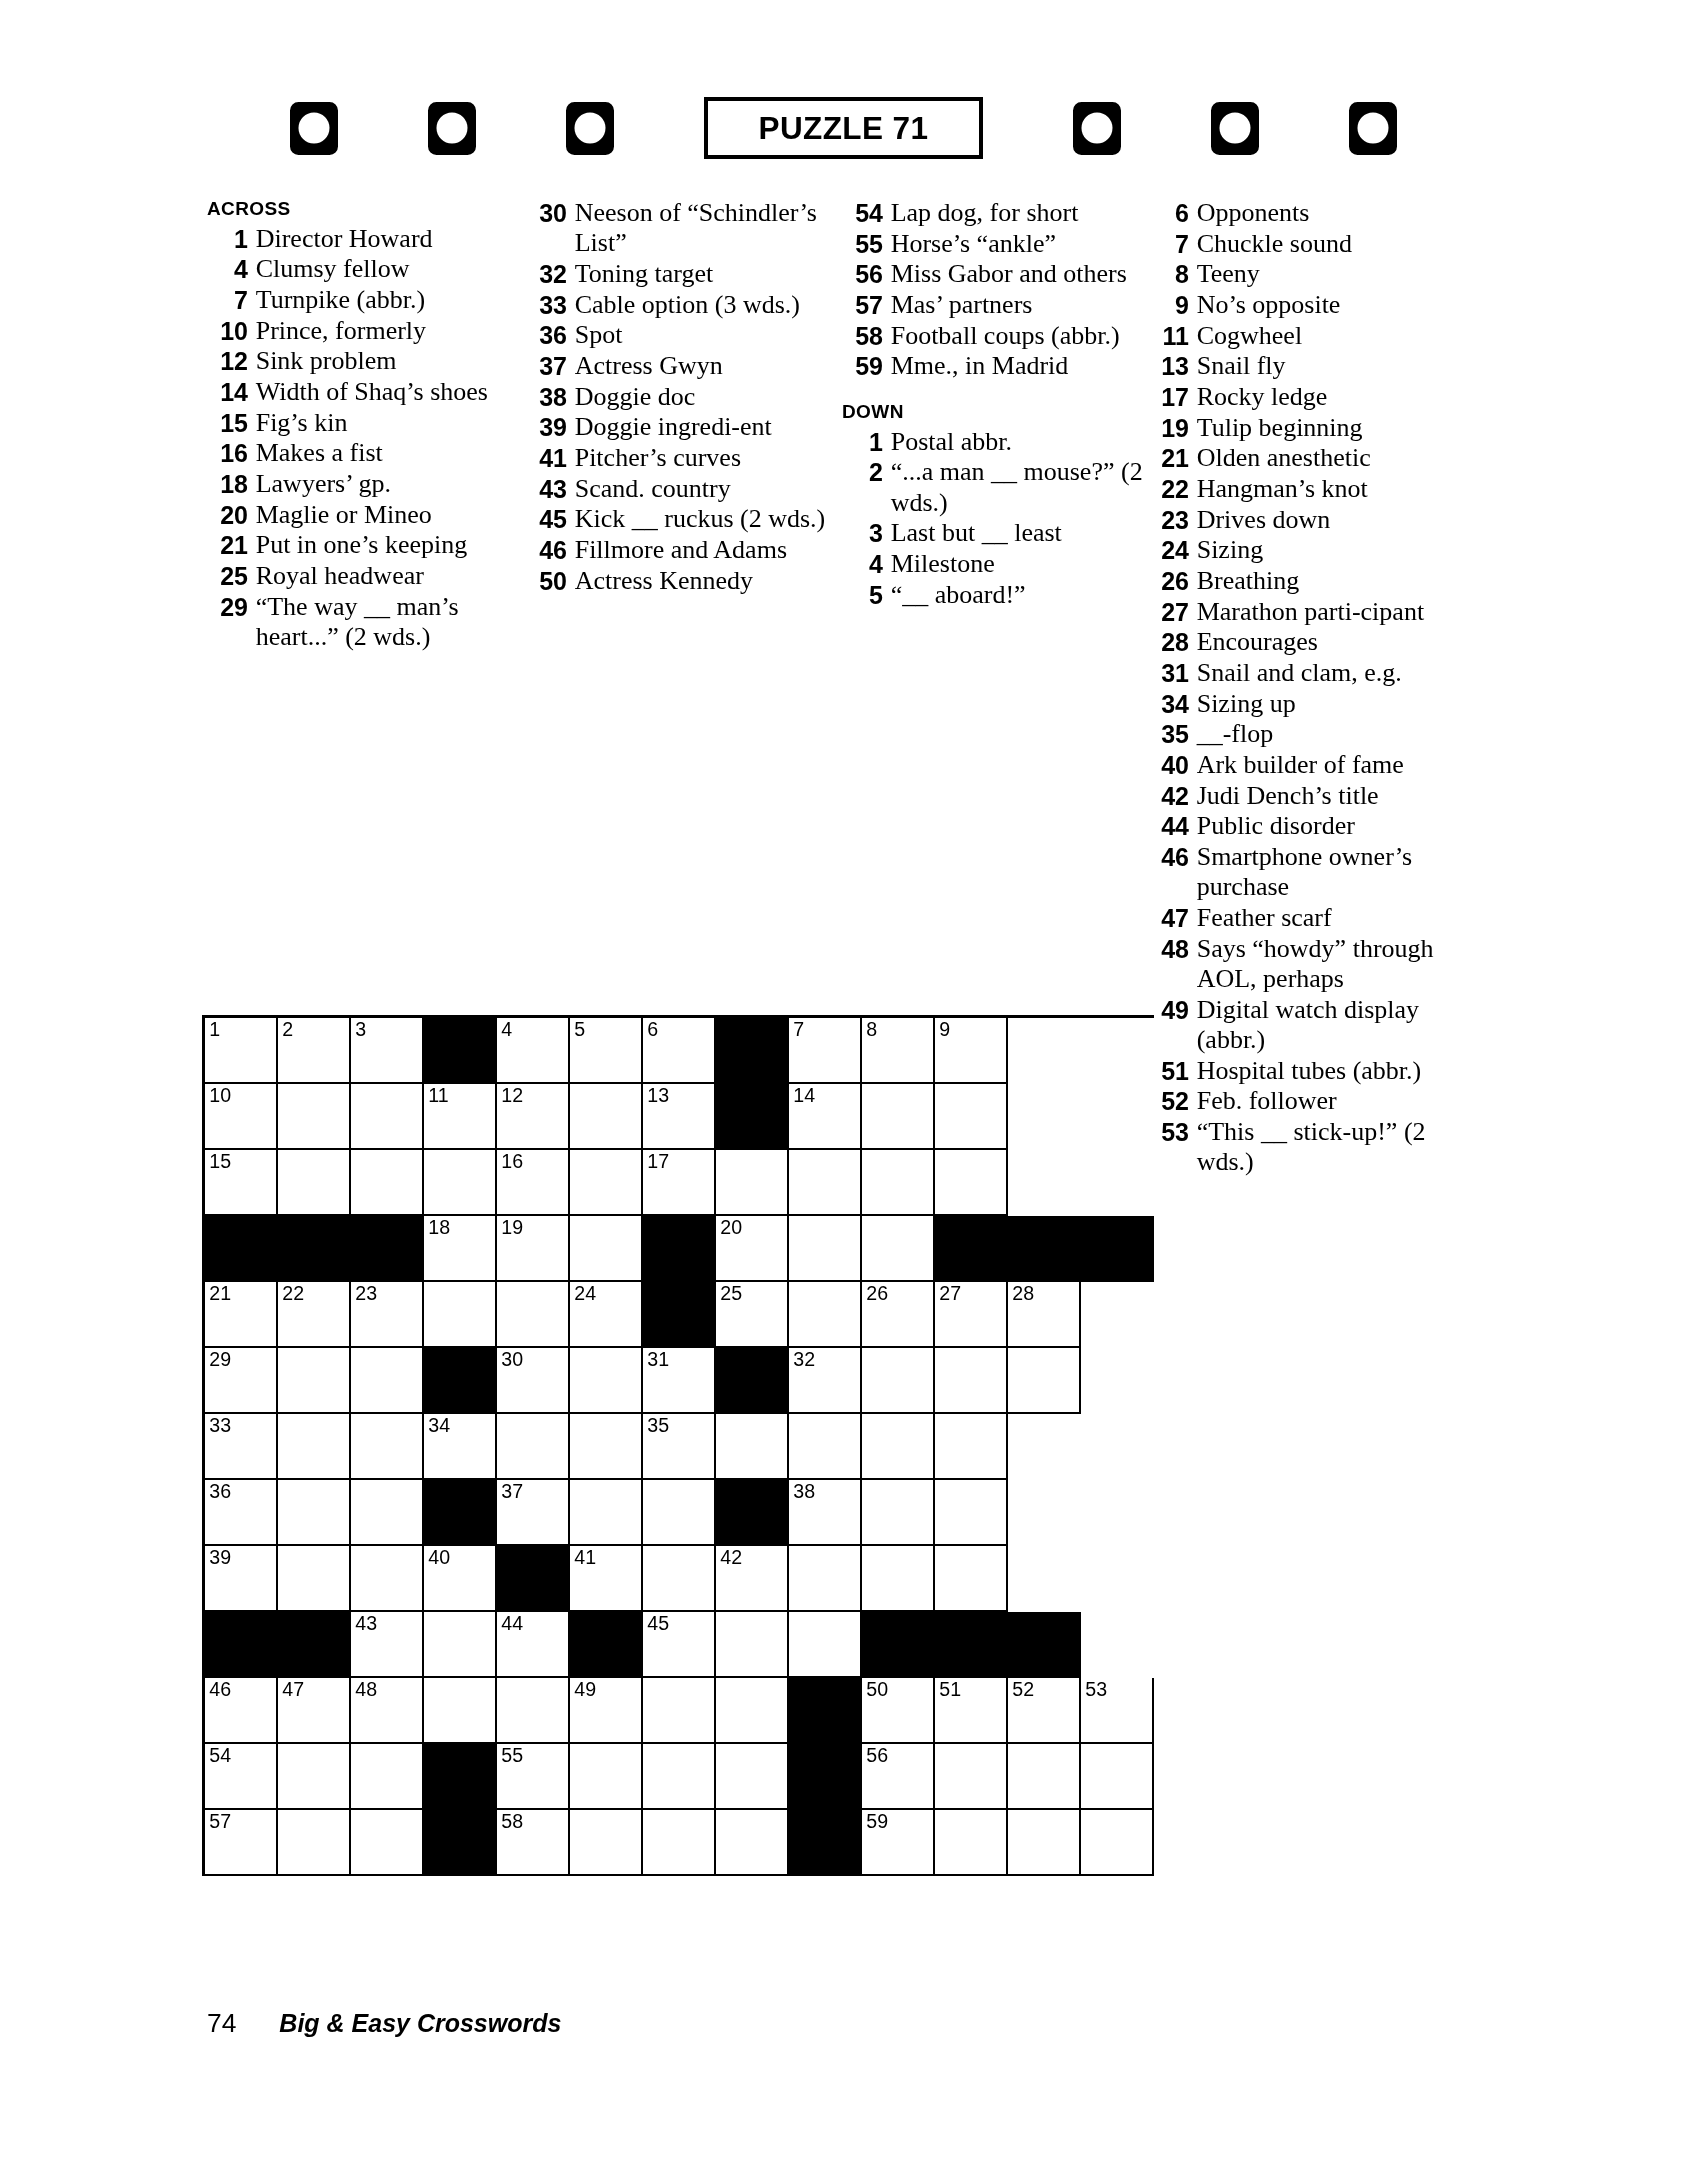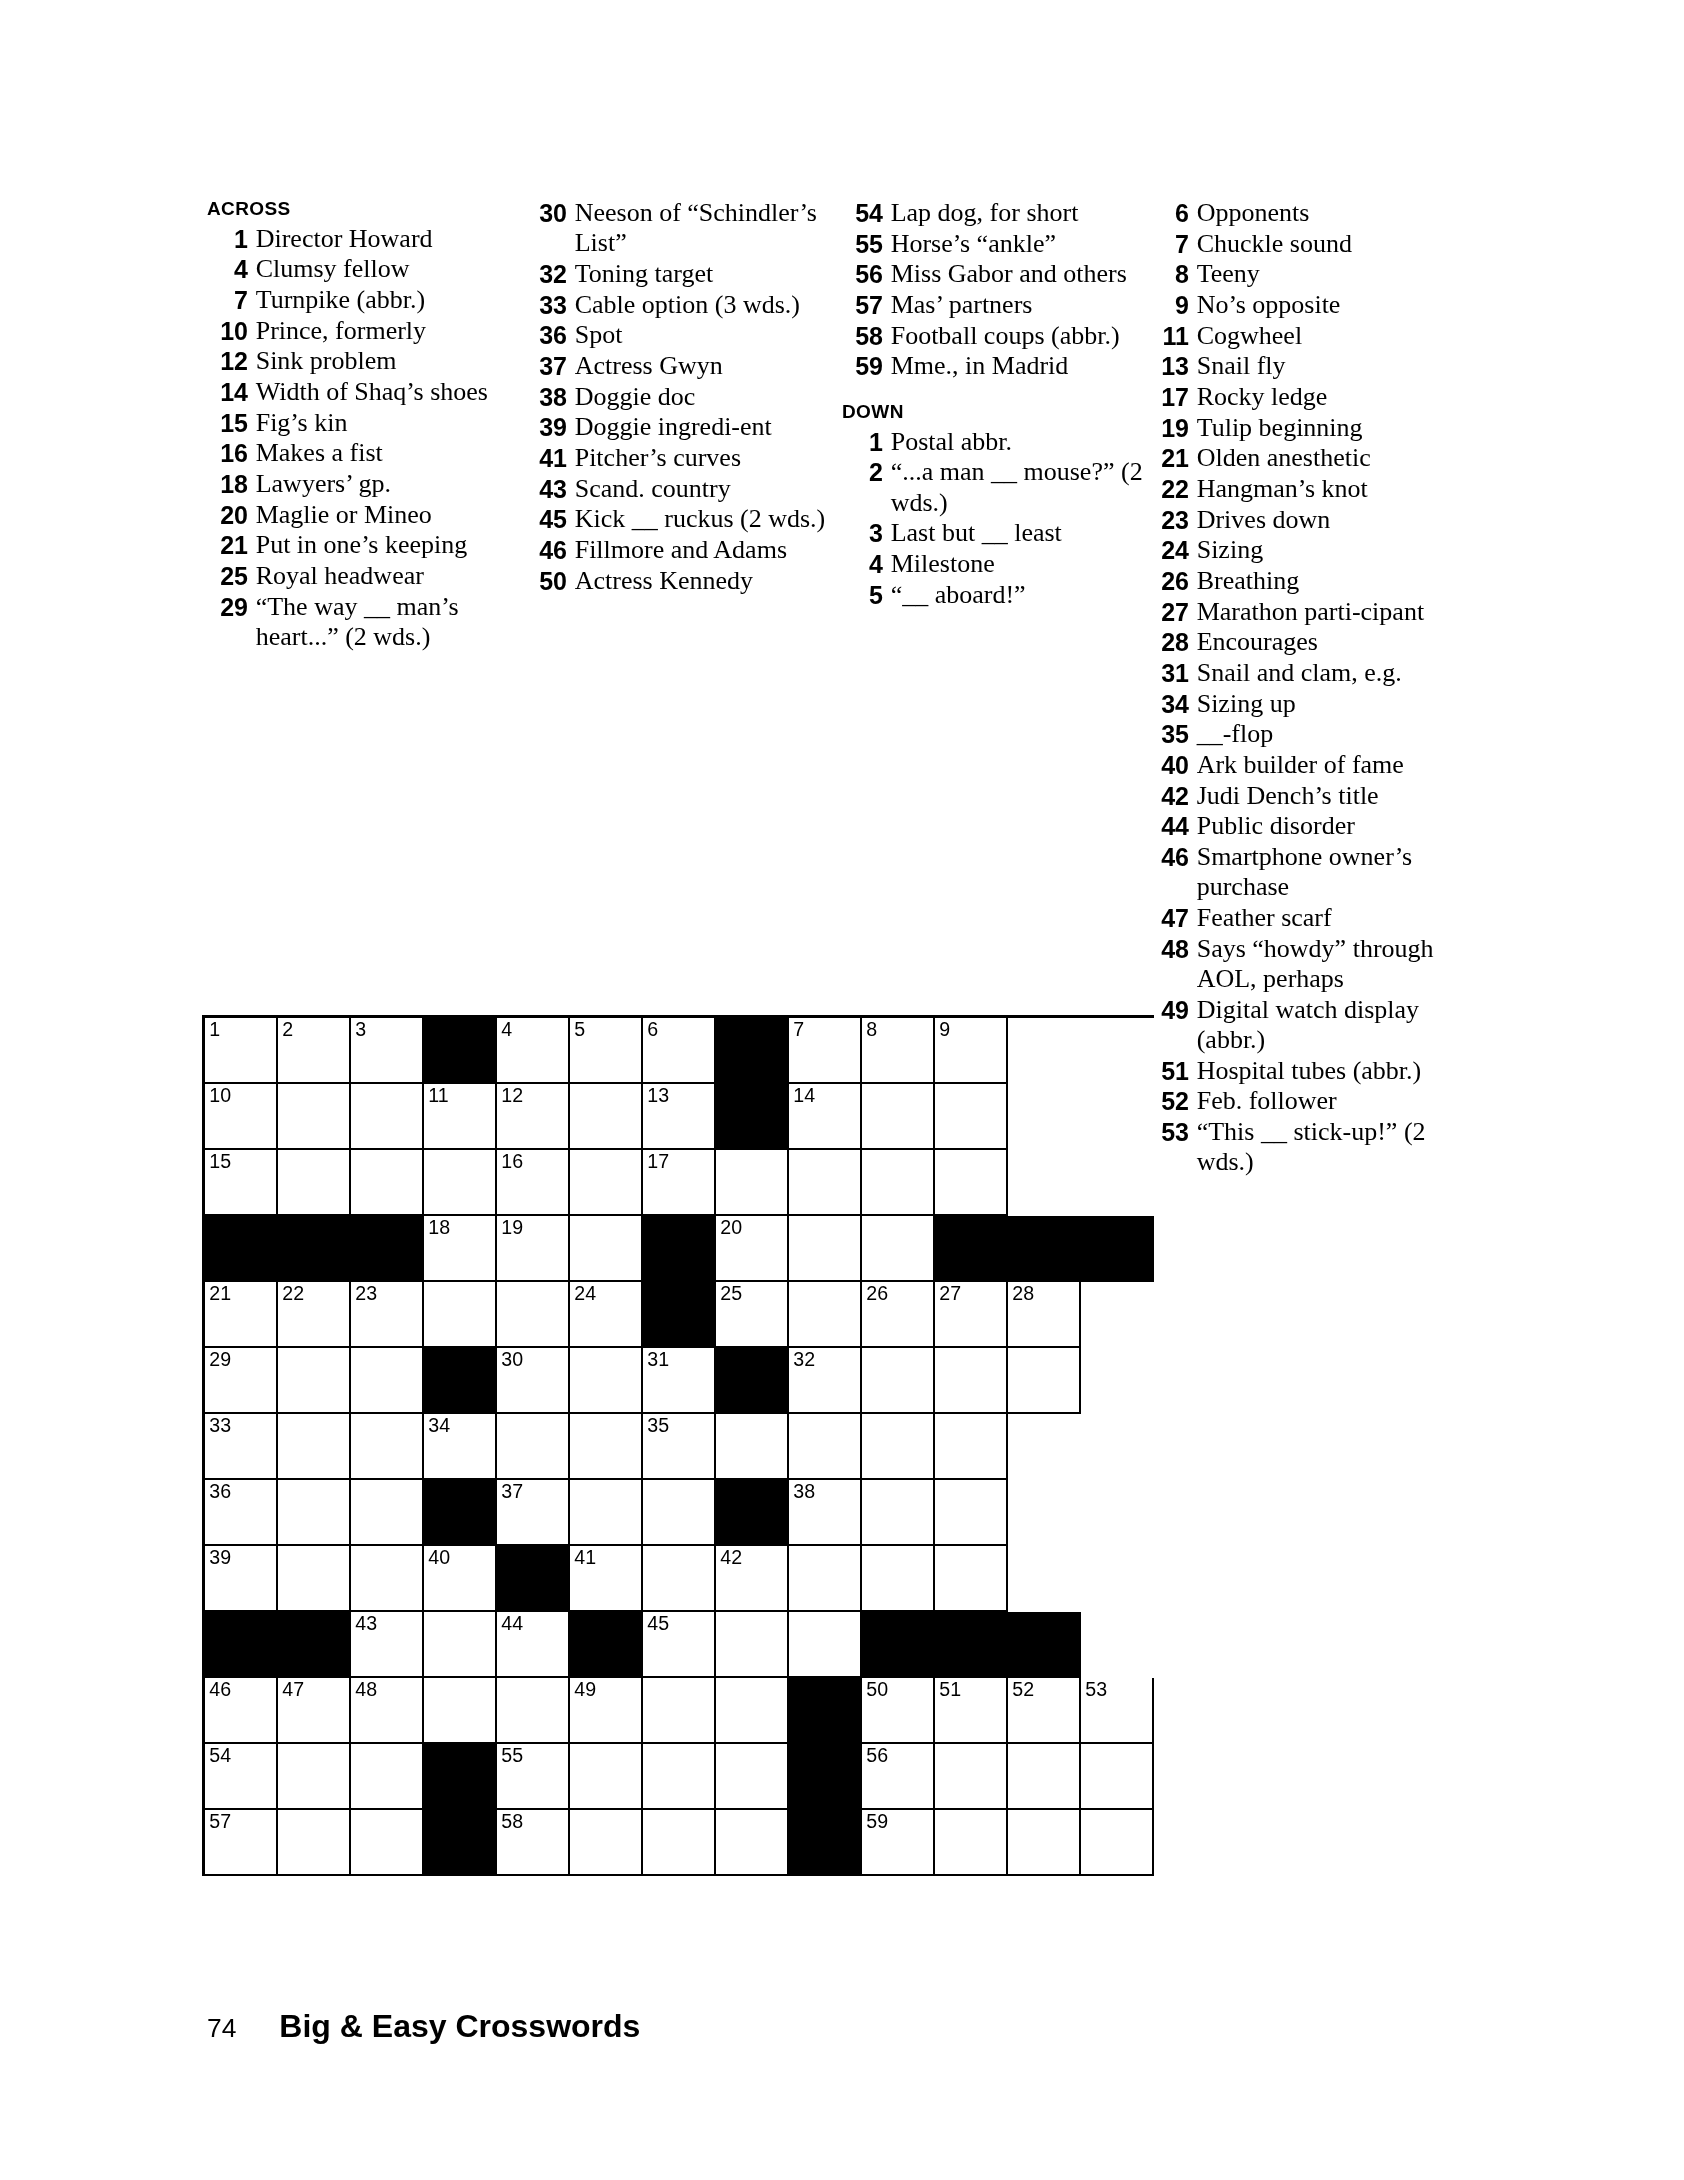--- a/index.html
+++ b/index.html
@@ -145,29 +145,39 @@
     display: flex;
     align-items: baseline;
     font-family: "Liberation Sans", sans-serif;
   }
   .footer .pagenum {
     font-weight: normal;
     font-size: 26.4px;
     margin-right: 43px;
   }
   .footer .bookname {
+    font-style: italic;
     font-weight: bold;
-    font-size: 32px;
+    font-size: 25px;
   }
 </style>
 </head>
 <body>
 
 <div class="page">
 
+  <div class="header">
+    <span class="hole"></span>
+    <span class="hole"></span>
+    <span class="hole"></span>
+    <div class="puzzle-title-box">PUZZLE 71</div>
+    <span class="hole"></span>
+    <span class="hole"></span>
+    <span class="hole"></span>
+  </div>
 
   <div class="clues">
     <div class="col col1" id="col1">
         <div class="section-head">ACROSS</div>
         <div class="clue">
           <span class="num">1</span>
           <span class="txt">Director Howard</span>
         </div>
         <div class="clue">
           <span class="num">4</span>

